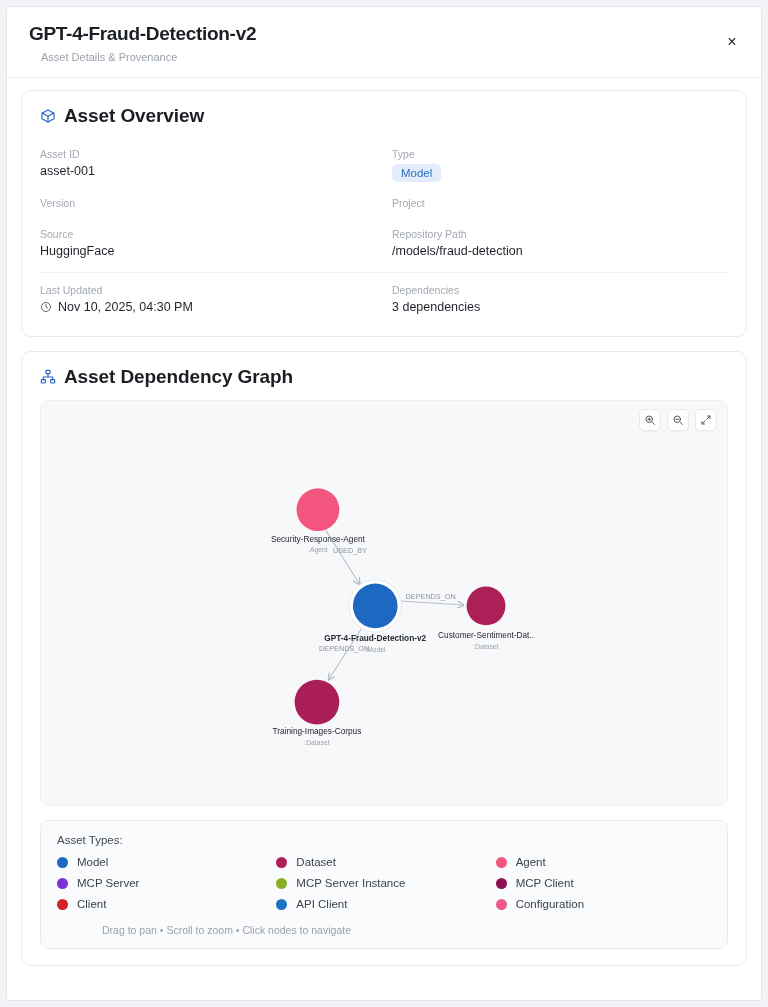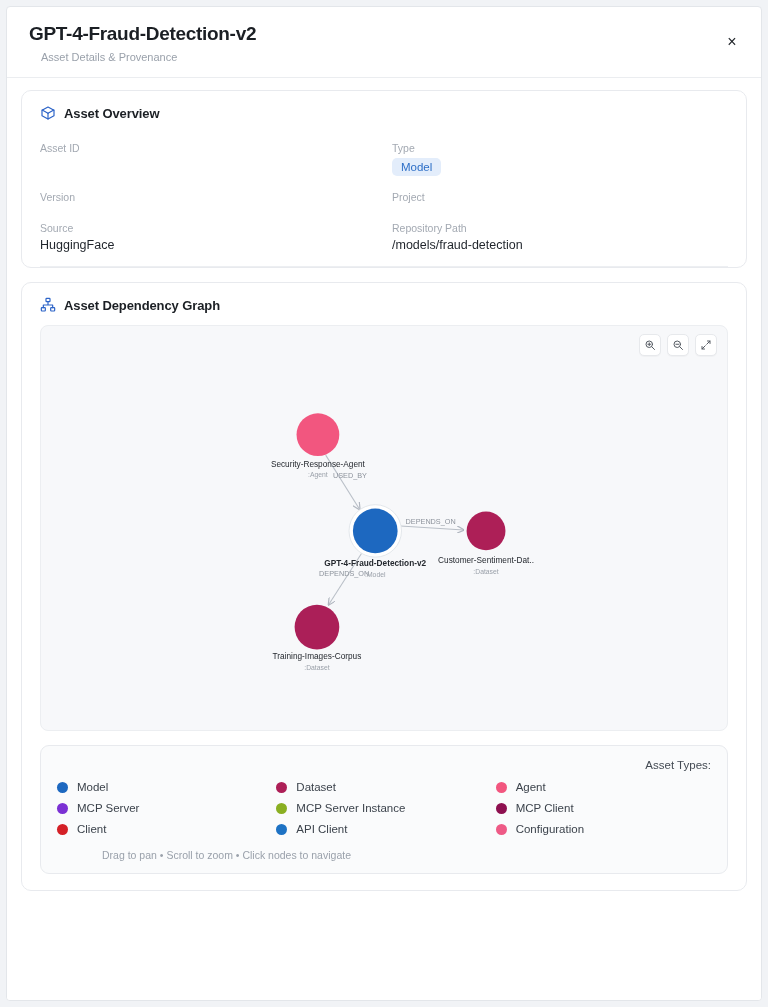--- a/index.html
+++ b/index.html
@@ -68,21 +68,21 @@
     margin-bottom: 14px;
   }
 
   .card-head {
     display: flex;
     align-items: center;
     gap: 8px;
     padding: 14px 18px 10px 18px;
   }
   .card-head-title {
-    font-size: 13px;
+    font-size: 19px;
     font-weight: 700;
     color: #1b1f24;
     letter-spacing: -0.1px;
   }
   .head-icon { width: 16px; height: 16px; display: block; color: #2d64c8; }
 
   
   .overview-grid {
     display: grid;
     grid-template-columns: 1fr 1fr;
@@ -177,21 +177,20 @@
     margin: 14px 18px 16px 18px;
     border: 1px solid #e8eaee;
     border-radius: 9px;
     background: #fafbfc;
     padding: 13px 16px 12px 16px;
   }
   .legend-title {
     font-size: 11.5px;
     color: #434a53;
     margin-bottom: 10px;
-    text-align: right;
   }
   .legend-grid {
     display: grid;
     grid-template-columns: repeat(3, 1fr);
     row-gap: 9px;
     column-gap: 4px;
   }
   .legend-item {
     display: flex; align-items: center; gap: 9px;
     font-size: 11.5px;
@@ -230,20 +229,21 @@
               <path d="M3.3 7.5 12 12.5l8.7-5"></path>
               <path d="M12 12.5V21"></path>
           </svg>
         </span>
         <span class="card-head-title">Asset Overview</span>
       </div>
 
       <div class="overview-grid">
         <div class="field">
           <div class="field-label">Asset ID</div>
+          <div class="field-value">asset-001</div>
         </div>
         <div class="field">
           <div class="field-label">Type</div>
           <div class="field-value">
             <span class="badge">Model</span>
           </div>
         </div>
 
         <div class="field">
           <div class="field-label">Version</div>
@@ -257,20 +257,38 @@
           <div class="field-value">HuggingFace</div>
         </div>
         <div class="field">
           <div class="field-label">Repository Path</div>
           <div class="field-value">/models/fraud-detection</div>
         </div>
       </div>
 
       <div class="overview-divider"></div>
 
+      <div class="overview-grid bottom">
+        <div class="field">
+          <div class="field-label">Last Updated</div>
+          <div class="field-value with-icon">
+            <span>
+              <svg class="clock-icon" viewBox="0 0 24 24" fill="none" stroke="currentColor" stroke-width="2" stroke-linecap="round">
+                <circle cx="12" cy="12" r="9"></circle>
+                  <path d="M12 7v5l3.2 2"></path>
+              </svg>
+            </span>
+            <span>Nov 10, 2025, 04:30 PM</span>
+          </div>
+        </div>
+        <div class="field">
+          <div class="field-label">Dependencies</div>
+          <div class="field-value">3 dependencies</div>
+        </div>
+      </div>
     </div>
 
     <div class="card">
       <div class="card-head">
         <span>
           <svg class="head-icon" viewBox="0 0 24 24" fill="none" stroke="currentColor" stroke-width="1.8" stroke-linecap="round" stroke-linejoin="round">
             <rect x="9" y="2" width="6" height="5" rx="1"></rect>
             <rect x="2" y="16" width="6" height="5" rx="1"></rect>
             <rect x="16" y="16" width="6" height="5" rx="1"></rect>
             <path d="M12 7v5M5 16v-4h14v4"></path>

